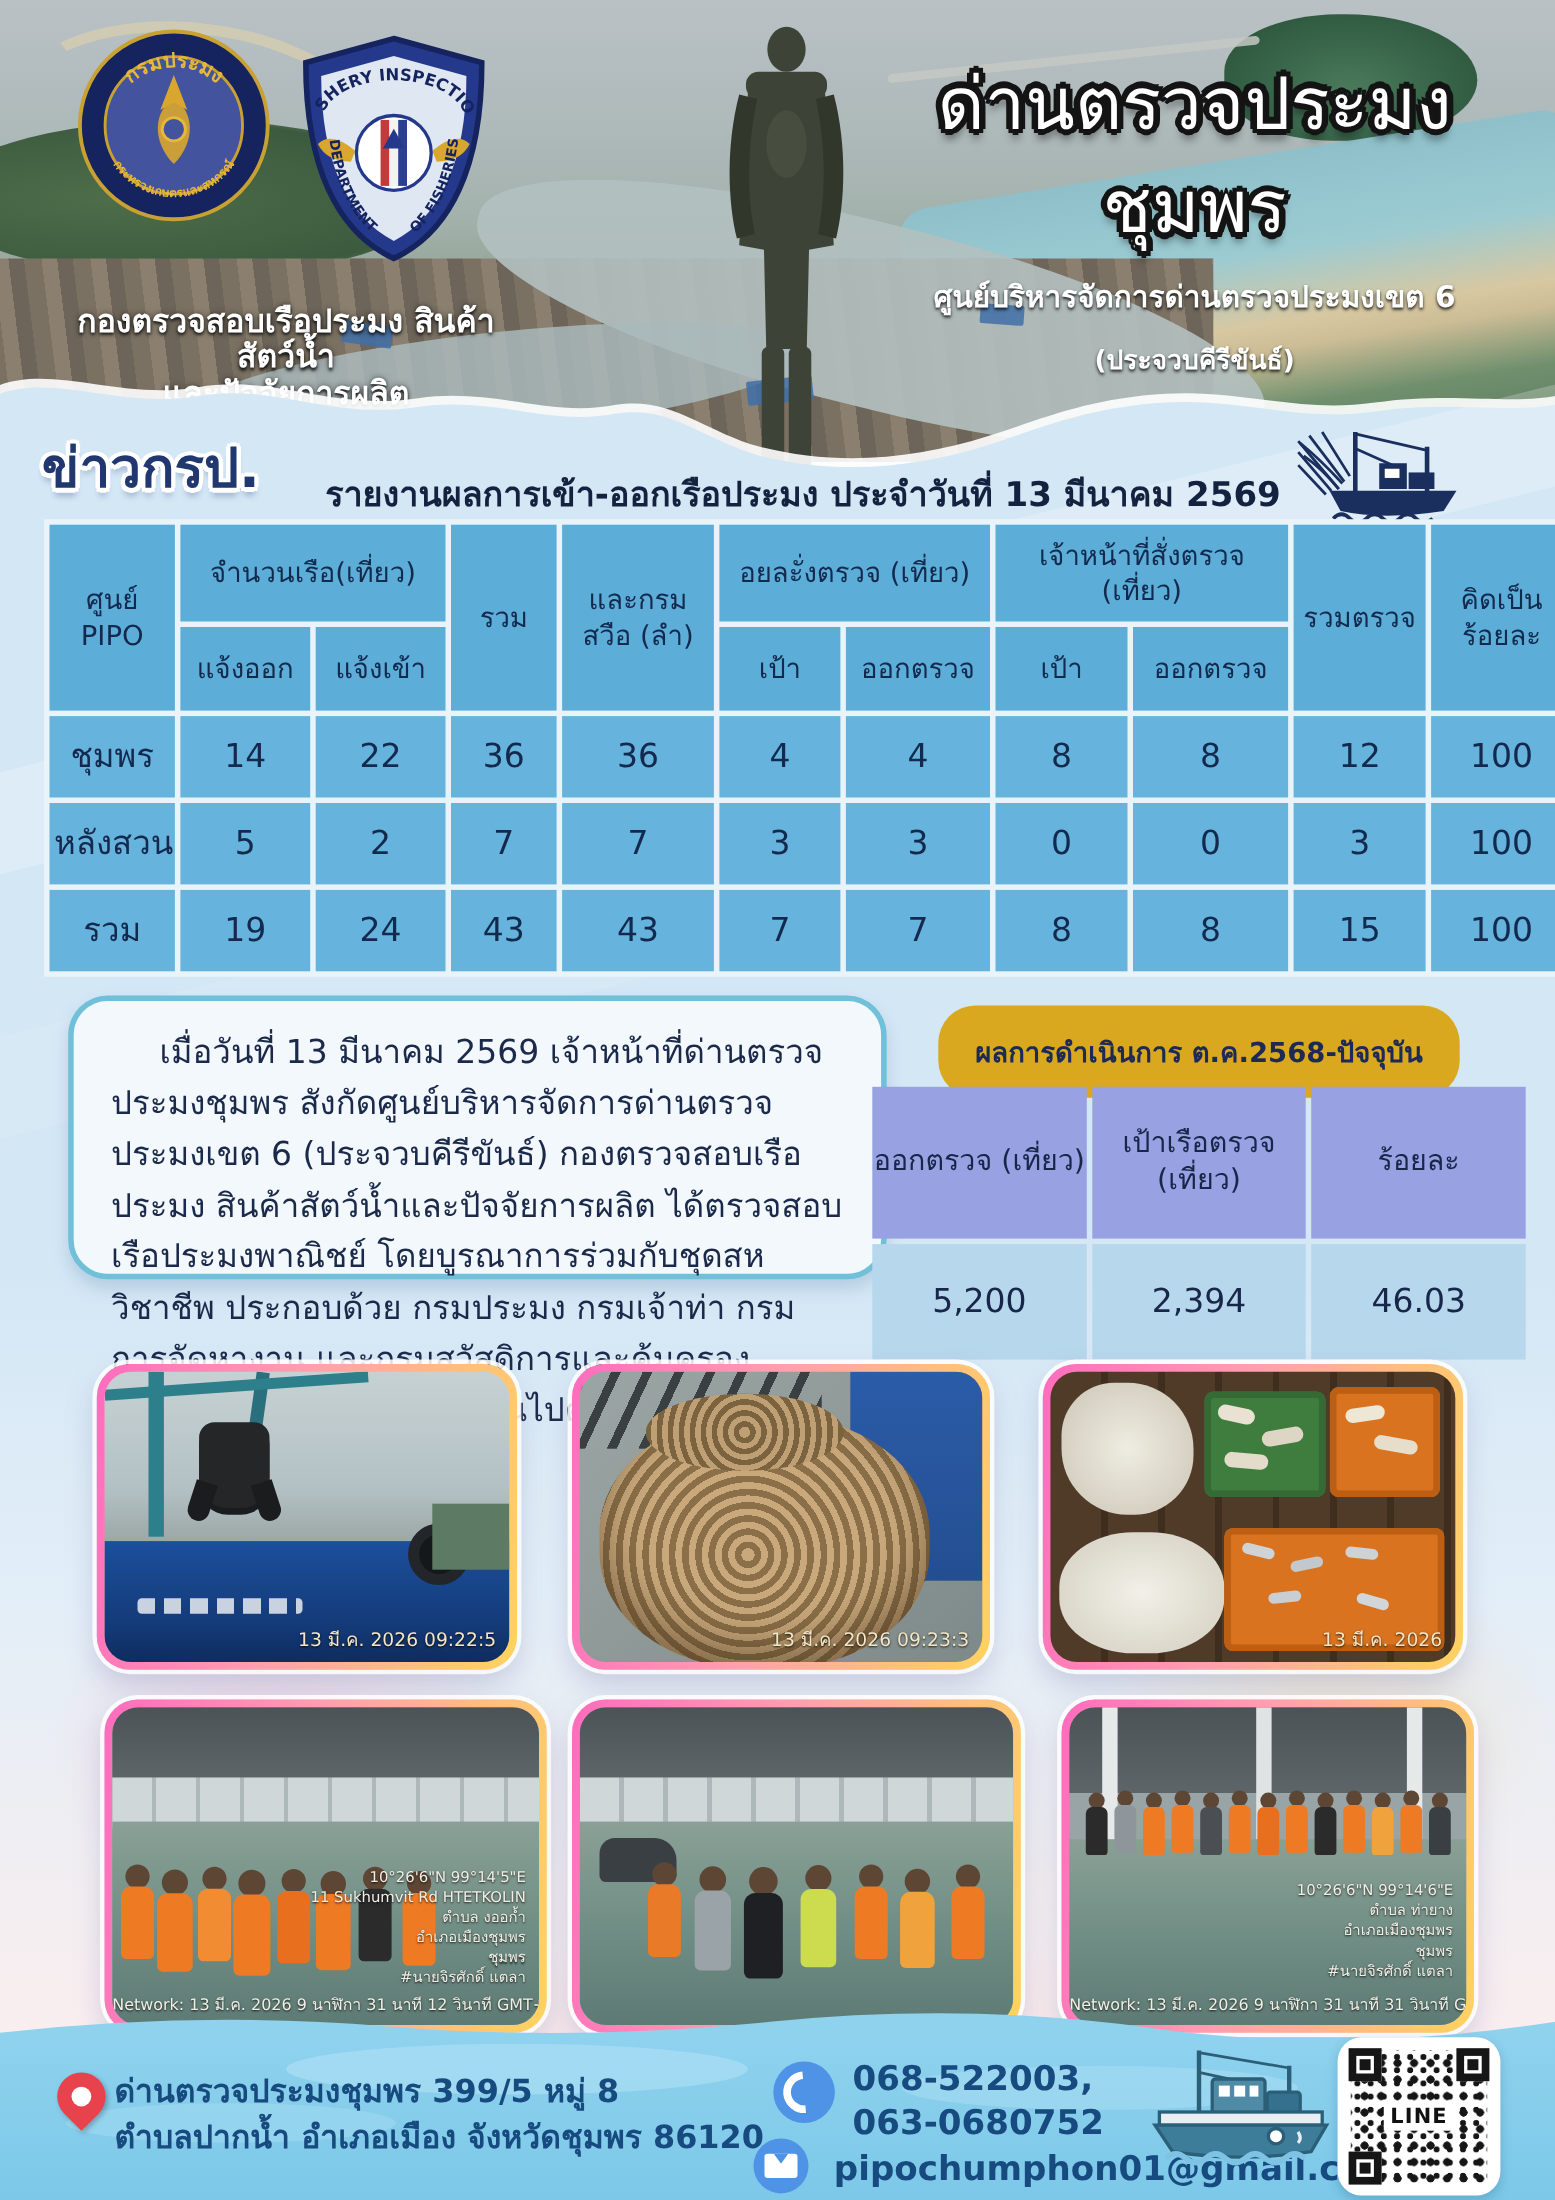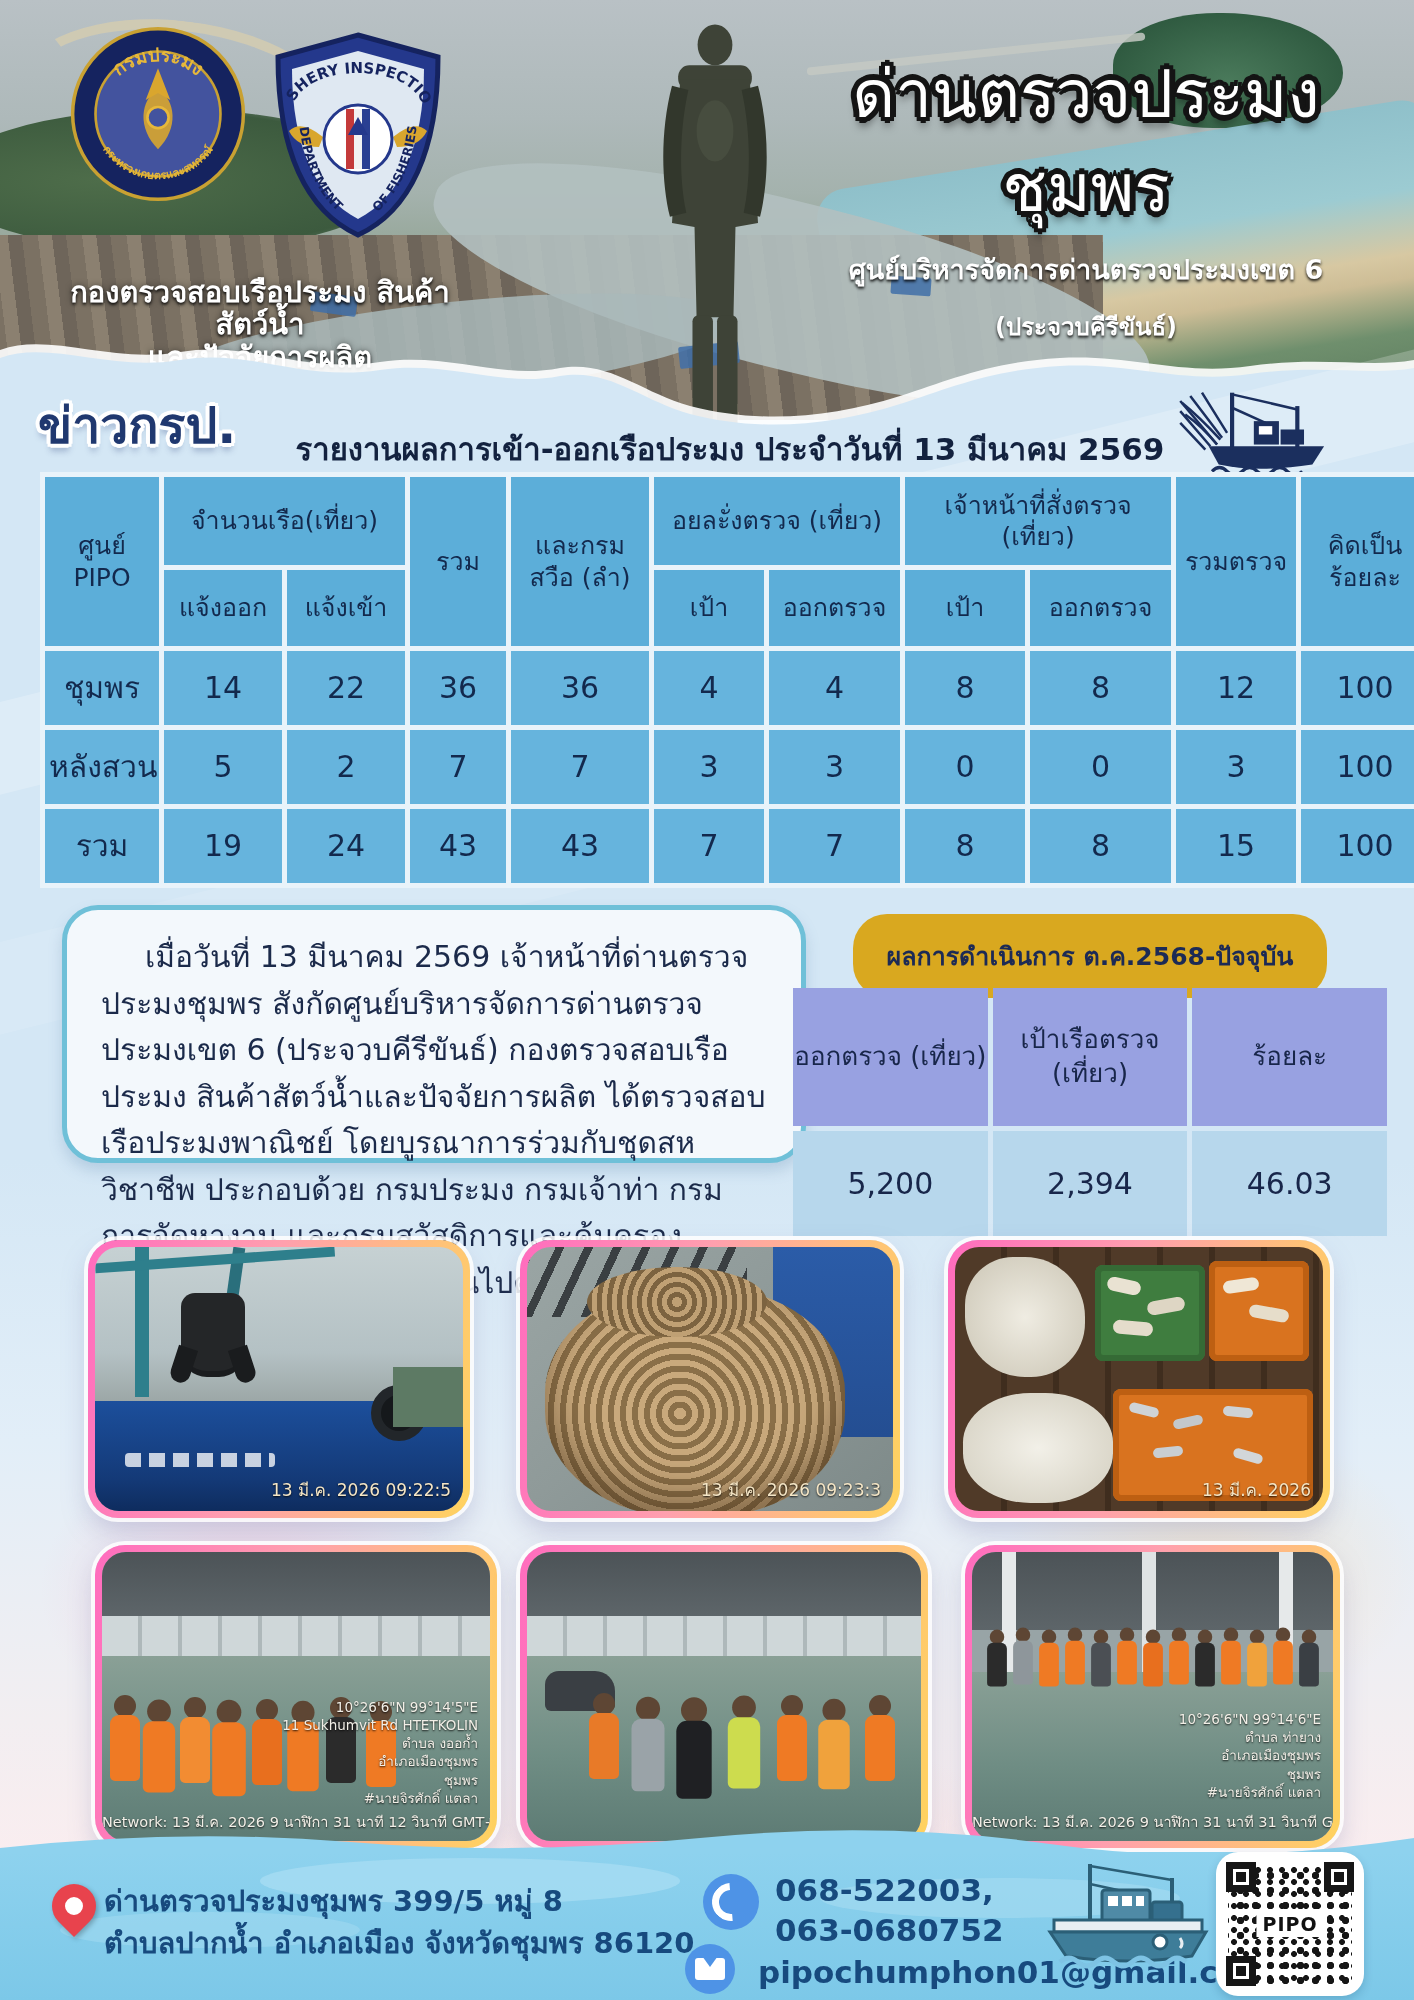--- a/index.html
+++ b/index.html
@@ -472,16 +472,16 @@
     <circle cx="120" cy="84" r="7" fill="#fff" stroke="#2b5f77" stroke-width="3"></circle>
     <path d="M140,80 q4,6 0,10" stroke="#e8eef2" stroke-width="3" fill="none"></path>
     <path d="M20,104 q9,-8 18,0 t18,0 t18,0 t18,0 t18,0 t18,0 t18,0" stroke="#7ec3e4" stroke-width="5" fill="none"></path>
   </svg>
 
   <div class="qr-card">
     <div class="qr-dots"></div>
     <div class="finder" style="left:10px;top:10px;"></div>
     <div class="finder" style="right:10px;top:10px;"></div>
     <div class="finder" style="left:10px;bottom:10px;"></div>
-    <div class="qr-line">PIPO</div>
+    <div class="qr-line">LINE</div>
   </div>
 
 </div>
 
 </body></html>

